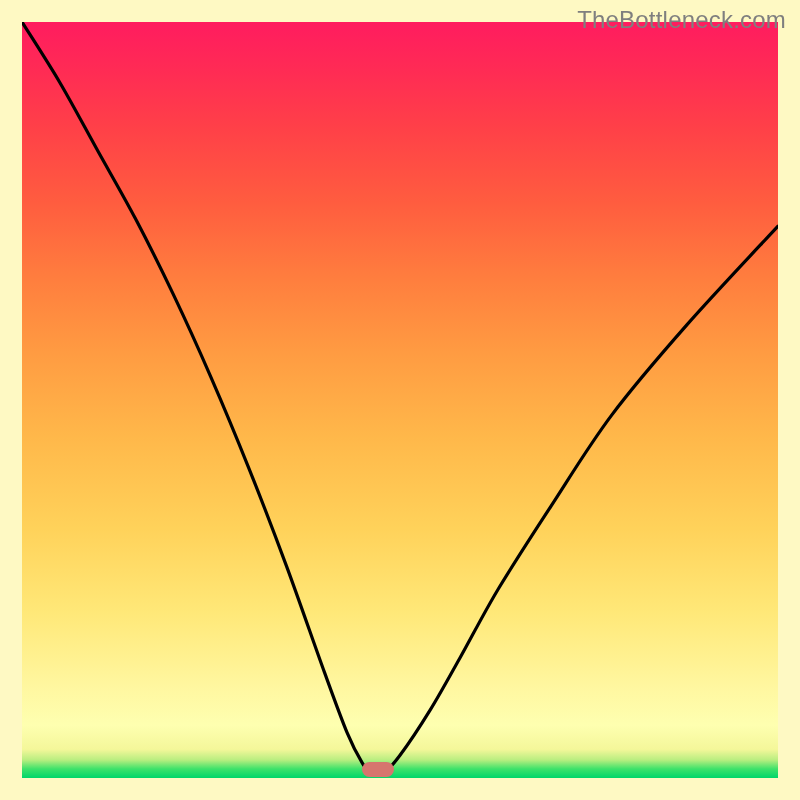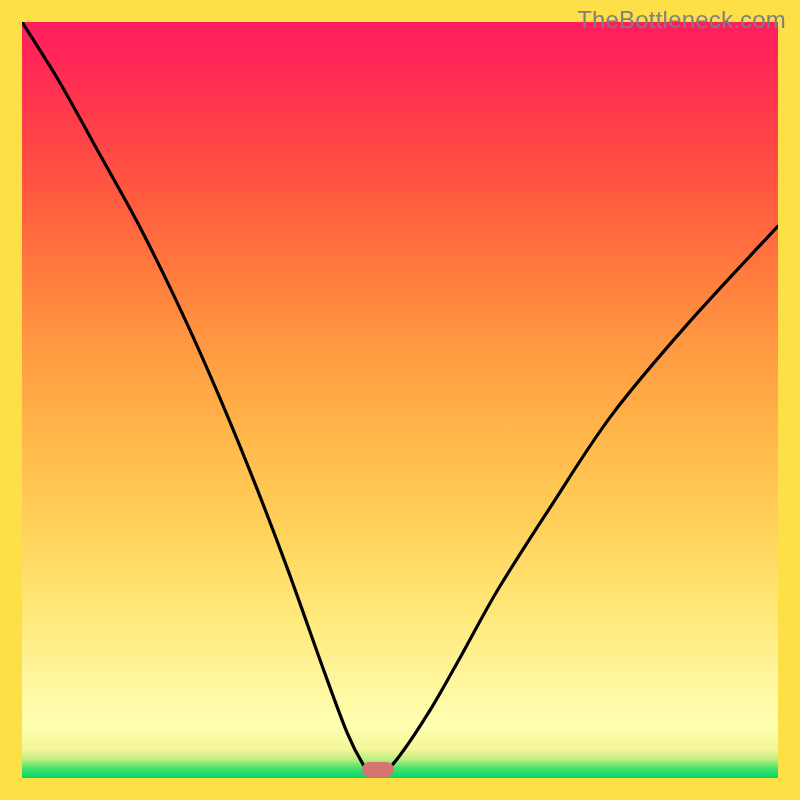--- a/index.html
+++ b/index.html
@@ -8,21 +8,21 @@
     width: 800px;
     height: 800px;
     background: #000;
     overflow: hidden;
     font-family: Arial, Helvetica, sans-serif;
   }
   .outer {
     position: relative;
     width: 800px;
     height: 800px;
-    background: #fde047;
+    background: #fef9c3;
   }
   .watermark {
     position: absolute;
     top: 6px;
     right: 14px;
     color: #7f7f7f;
     font-size: 24px;
     font-weight: 500;
     letter-spacing: 0.2px;
     z-index: 30;

